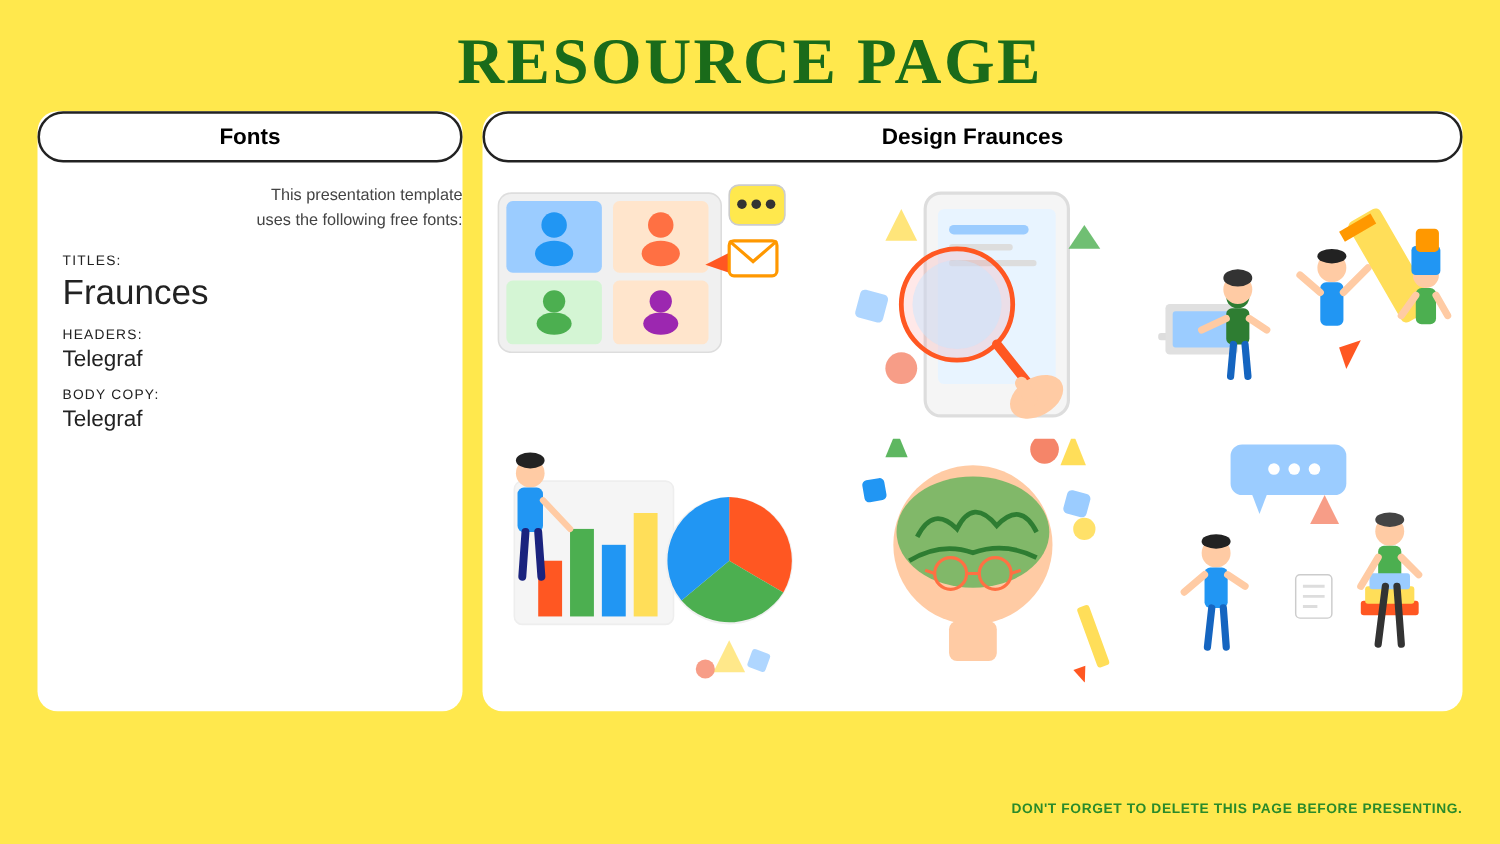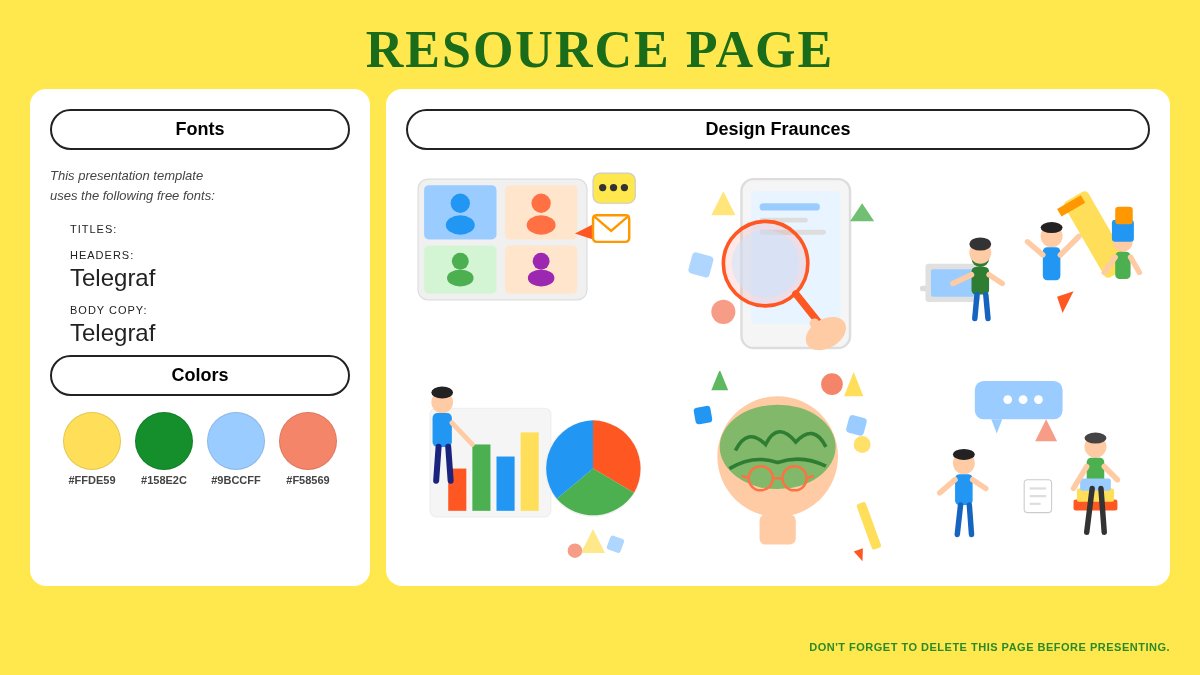--- a/index.html
+++ b/index.html
@@ -37,21 +37,20 @@
     .main-content {
       display: flex;
       gap: 16px;
       margin: 0 30px;
       padding: 0;
     }
 
     .white-card {
       background: white;
       border-radius: 16px;
-      padding: 20px;
     }
 
     .left-panel {
       width: 340px;
       flex-shrink: 0;
       min-height: 480px;
     }
 
     .right-panel {
       flex: 1;
@@ -62,43 +61,42 @@
       border: 2px solid #222;
       border-radius: 30px;
       padding: 8px 20px;
       text-align: center;
       font-size: 18px;
       font-weight: 700;
       margin-bottom: 16px;
     }
 
     .fonts-description {
-      text-align: left;
+      text-align: right;
       font-size: 13px;
       color: #444;
       margin-bottom: 14px;
       line-height: 1.5;
-      font-style: italic;
     }
 
     .font-entry {
       margin-bottom: 8px;
       padding-left: 20px;
     }
 
     .font-label {
       font-size: 11px;
       font-weight: 400;
       letter-spacing: 1px;
       text-transform: uppercase;
       color: #222;
     }
 
     .font-name {
-      font-size: 24px;
+      font-size: 18px;
       color: #222;
       display: block;
       margin-top: 1px;
     }
 
     .font-name-lg {
       font-size: 28px;
     }
 
     .fonts-note {
@@ -182,57 +180,34 @@
     <div class="section-header">
       <span>Fonts</span>
     </div>
 
     <p class="fonts-description">
       This presentation template<br>uses the following free fonts:
     </p>
 
     <div class="font-entry">
       <span class="font-label">TITLES:</span>
+      <span class="font-name font-name-lg">Fraunces</span>
     </div>
 
     <div class="font-entry">
       <span class="font-label">HEADERS:</span>
       <span class="font-name">Telegraf</span>
     </div>
 
     <div class="font-entry">
       <span class="font-label">BODY COPY:</span>
       <span class="font-name">Telegraf</span>
     </div>
 
 
-    <div class="colors-section">
-      <div class="section-header">
-        <span>Colors</span>
-      </div>
-
-      <div class="color-swatches">
-        <div class="color-swatch-item">
-          <div class="color-circle" style="background-color:#FFDE59;"></div>
-          <span class="color-hex">#FFDE59</span>
-        </div>
-        <div class="color-swatch-item">
-          <div class="color-circle" style="background-color:#158E2C;"></div>
-          <span class="color-hex">#158E2C</span>
-        </div>
-        <div class="color-swatch-item">
-          <div class="color-circle" style="background-color:#9BCCFF;"></div>
-          <span class="color-hex">#9BCCFF</span>
-        </div>
-        <div class="color-swatch-item">
-          <div class="color-circle" style="background-color:#F58569;"></div>
-          <span class="color-hex">#F58569</span>
-        </div>
-      </div>
-    </div>
 
   </div>
 
   <div class="white-card right-panel">
     <div class="section-header">
       <span>Design Fraunces</span>
     </div>
 
     <div class="design-elements-grid">
 

